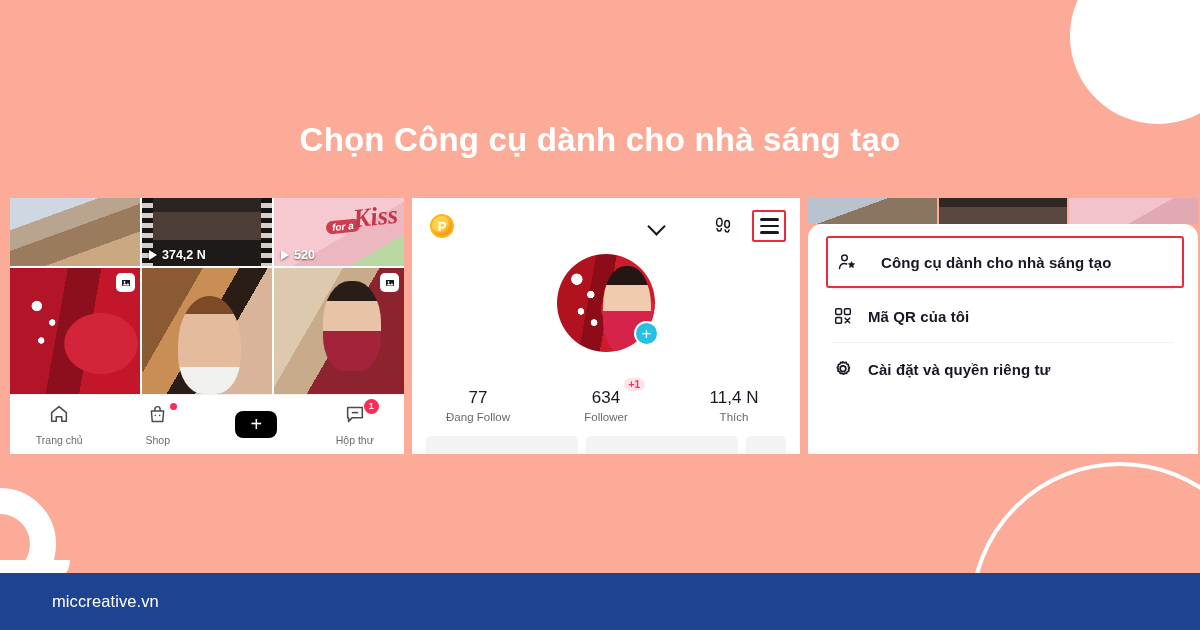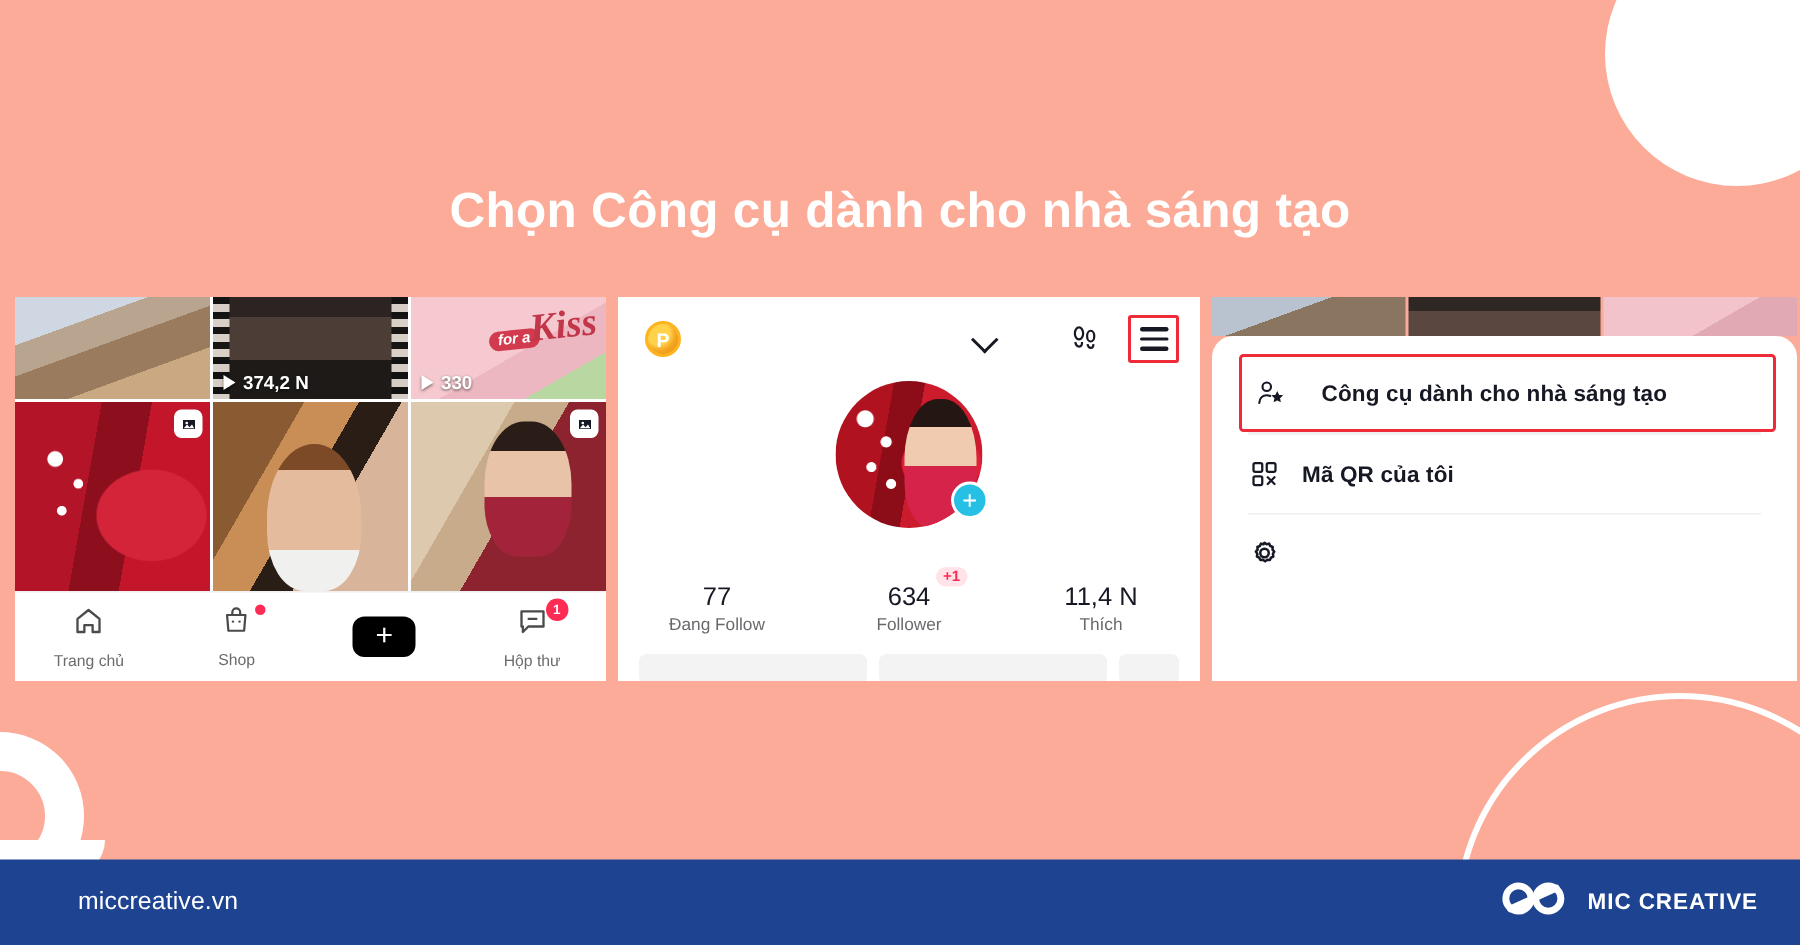--- a/index.html
+++ b/index.html
@@ -330,21 +330,21 @@
           <span class="play-tri"></span>
           <span>374,2 N</span>
         </div>
       </div>
 
       <div class="cell art-kiss">
         <span class="forword">for a</span>
         <span class="kissword">Kiss</span>
         <div class="viewcount">
           <span class="play-tri"></span>
-          <span>330</span>
+          <span>520</span>
         </div>
       </div>
 
       <div class="cell art-red-ao">
         <span class="img-badge">
           <svg width="12" height="12" viewBox="0 0 24 24" fill="#161823">
             <path d="M3 5h18v14H3z" fill="#fff"></path>
             <path d="M4 6h16v12H4z" fill="#161823"></path>
             <circle cx="9" cy="10" r="1.8" fill="#fff"></circle>
             <path d="M5 17l4.5-5 3.2 3.6L16 12l3 5z" fill="#fff"></path>
@@ -497,30 +497,21 @@
 
       <div class="menu-sep"></div>
 
       <div class="menu-row">
         <span class="mi">
           <svg width="20" height="20" viewBox="0 0 24 24" fill="none" stroke="#161823" stroke-width="2">
             <path d="M12 3.4l1.7 1.2 2-.5.9 1.9 2 .8-.2 2.1 1.4 1.6-1.1 1.8.4 2.1-1.9.9-.9 1.9-2.1-.2-1.7 1.3-1.7-1.3-2.1.2-.9-1.9-1.9-.9.4-2.1L5.1 10.5 6.5 8.9 6.3 6.8l2-.8.9-1.9 2 .5z" stroke-linejoin="round"></path>
             <circle cx="12" cy="11.6" r="3.4" fill="#fff"></circle>
           </svg>
         </span>
+        <span class="mlabel">Cài đặt và quyền riêng tư</span>
       </div>
     </div>
   </div>
 </div>
 
 <div class="footer">
   <span class="site">miccreative.vn</span>
-  <div class="brand">
-    <span>
-      <svg width="46" height="26" viewBox="0 0 60 34" fill="none" stroke="#ffffff" stroke-width="6" stroke-linecap="round">
-        <circle cx="16" cy="17" r="11"></circle>
-        <circle cx="42" cy="17" r="11"></circle>
-        <path d="M9 26L49 8" stroke-width="6"></path>
-      </svg>
-    </span>
-    <span class="bname">MIC CREATIVE</span>
-  </div>
 </div>
 
 </body></html>

